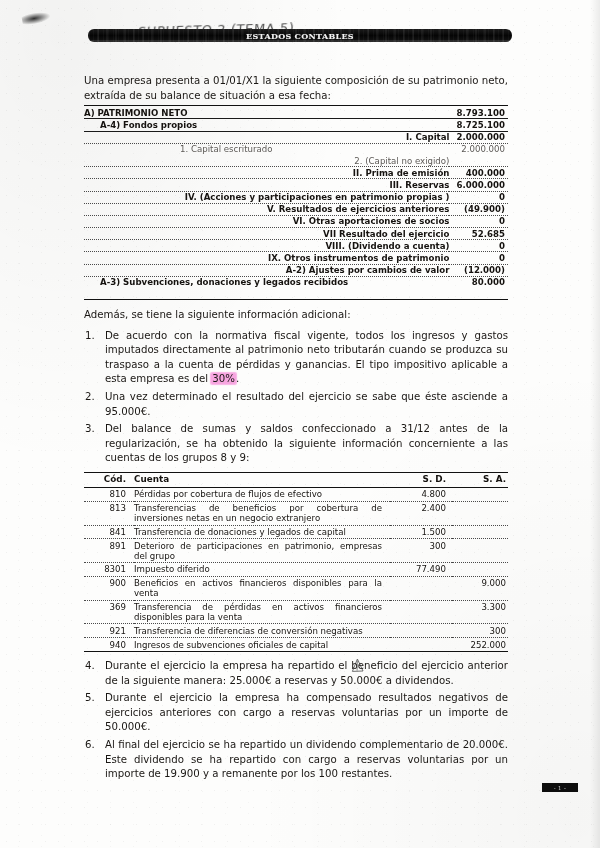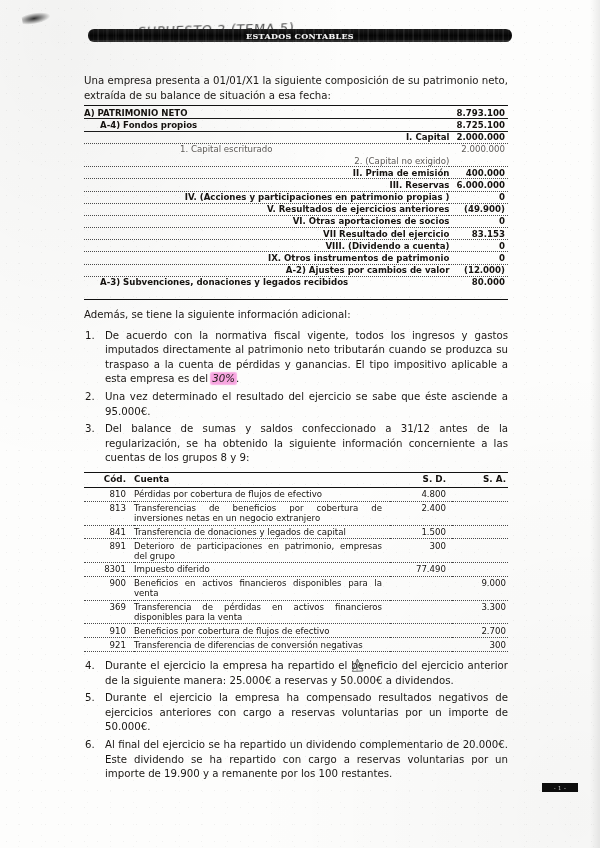--- a/index.html
+++ b/index.html
@@ -92,21 +92,21 @@
     counter-increment:n;
     position:relative;padding-left:21px;margin-bottom:3px;
     font-size:10.2px;line-height:14.6px;text-align:justify;color:#1a1714;
   }
   ol.nums li:before{
     content:counter(n) ".";position:absolute;left:1px;top:0;
     font-size:10.2px;color:#1a1714;
   }
   ol.nums.start4{counter-reset:n 3;}
   .hl-pink{background:#f7a6e0;padding:0 1px;border-radius:1px;
-    box-shadow:0 0 1px 1px rgba(247,166,224,.85);font-style:italic;}
+    box-shadow:0 0 1px 1px rgba(247,166,224,.85);}
 
   
   table.acc{
     width:100%;border-collapse:collapse;font-size:8.6px;margin-top:6px;
   }
   table.acc th{font-weight:700;font-size:8.8px;padding:1.5px 0 2.5px;}
   table.acc td{padding:1.4px 0;vertical-align:top;}
   table.acc .cod{width:42px;text-align:right;padding-right:8px;white-space:nowrap;}
   table.acc .sd{width:56px;text-align:right;padding-right:6px;white-space:nowrap;}
   table.acc .sa{width:54px;text-align:right;padding-right:2px;white-space:nowrap;}
@@ -200,21 +200,21 @@
             <tr class="bold dash">
               <td class="lbl i5">V. Resultados de ejercicios anteriores</td>
               <td class="val">(49.900)</td>
             </tr>
             <tr class="bold dash">
               <td class="lbl i5">VI. Otras aportaciones de socios</td>
               <td class="val">0</td>
             </tr>
             <tr class="bold dash">
               <td class="lbl i5">VII Resultado del ejercicio</td>
-              <td class="val">83.153</td>
+              <td class="val">52.685</td>
             </tr>
             <tr class="bold dash">
               <td class="lbl i5">VIII. (Dividendo a cuenta)</td>
               <td class="val">0</td>
             </tr>
             <tr class="bold dash">
               <td class="lbl i5">IX. Otros instrumentos de patrimonio</td>
               <td class="val">0</td>
             </tr>
             <tr class="bold dash">
@@ -283,30 +283,30 @@
             <td class="sd"></td>
             <td class="sa">9.000</td>
           </tr>
           <tr class="line">
             <td class="cod">369</td>
             <td class="nm">Transferencia de pérdidas en activos financieros disponibles para la venta</td>
             <td class="sd"></td>
             <td class="sa">3.300</td>
           </tr>
           <tr class="line">
-            <td class="cod">910</td>
-            <td class="nm">Beneficios por cobertura de flujos de efectivo</td>
-            <td class="sd"></td>
-            <td class="sa">2.700</td>
-          </tr>
-          <tr class="line">
             <td class="cod">921</td>
             <td class="nm">Transferencia de diferencias de conversión negativas</td>
             <td class="sd"></td>
             <td class="sa">300</td>
+          </tr>
+          <tr class="line acc-bottom">
+            <td class="cod">940</td>
+            <td class="nm">Ingresos de subvenciones oficiales de capital</td>
+            <td class="sd"></td>
+            <td class="sa">252.000</td>
           </tr>
         </tbody>
     </table>
 
     <ol class="nums start4" id="final-list" style="margin-top:7px;">
         <li>Durante el ejercicio la empresa ha repartido el beneficio del ejercicio anterior de la siguiente manera: 25.000€ a reservas y 50.000€ a dividendos.</li>
         <li>Durante el ejercicio la empresa ha compensado resultados negativos de ejercicios anteriores con cargo a reservas voluntarias por un importe de 50.000€.</li>
         <li>Al final del ejercicio se ha repartido un dividendo complementario de 20.000€. Este dividendo se ha repartido con cargo a reservas voluntarias por un importe de 19.900 y a remanente por los 100 restantes.</li>
       </ol>
   </div>

